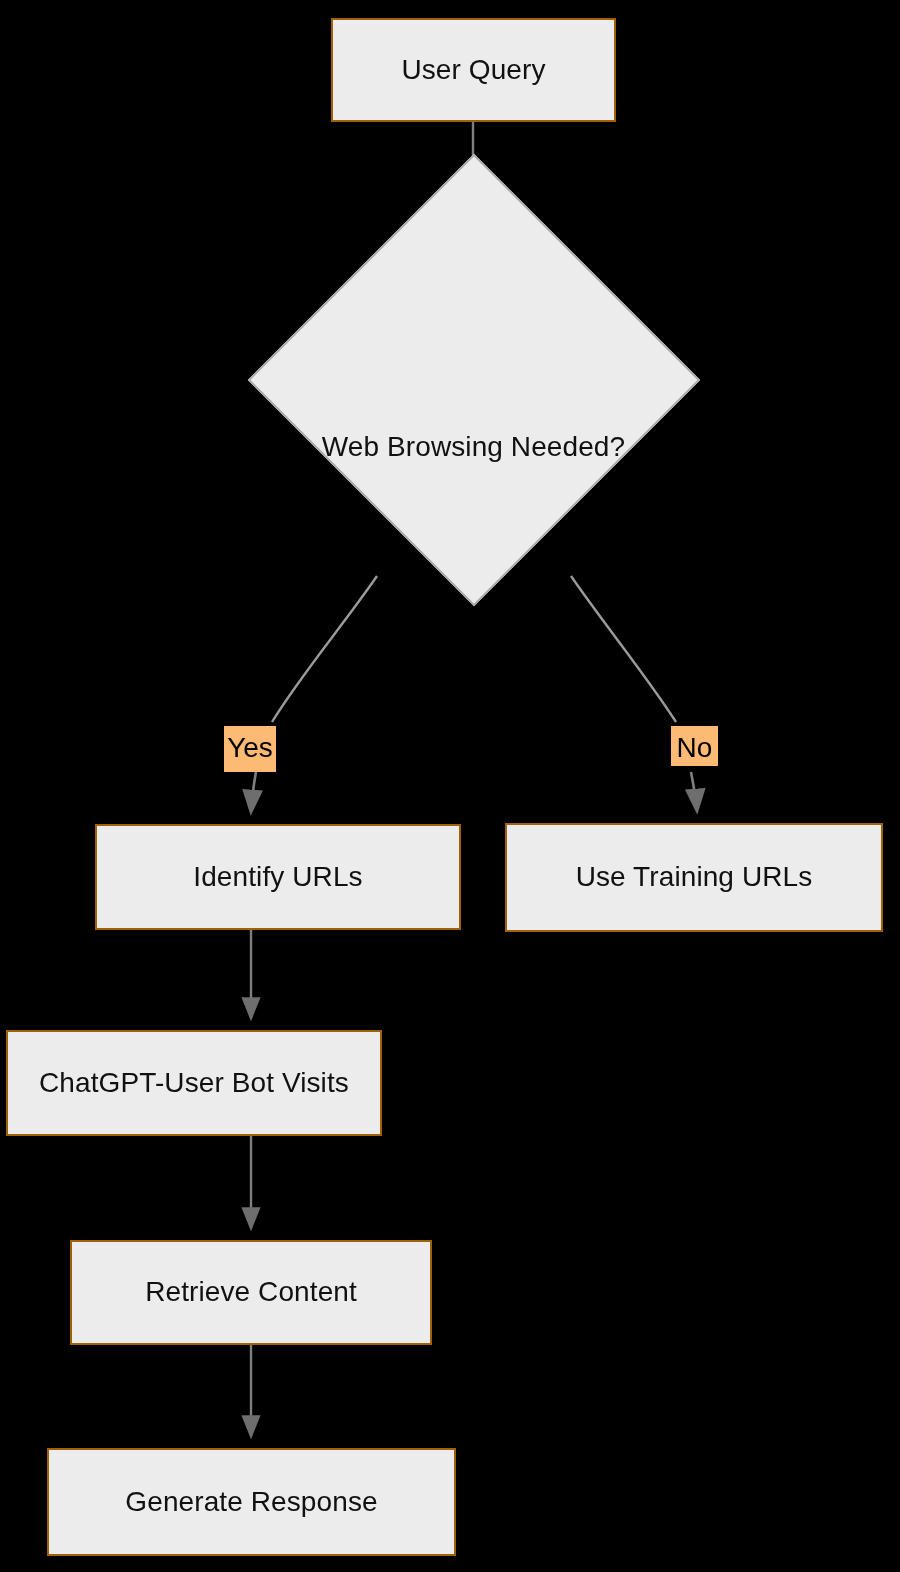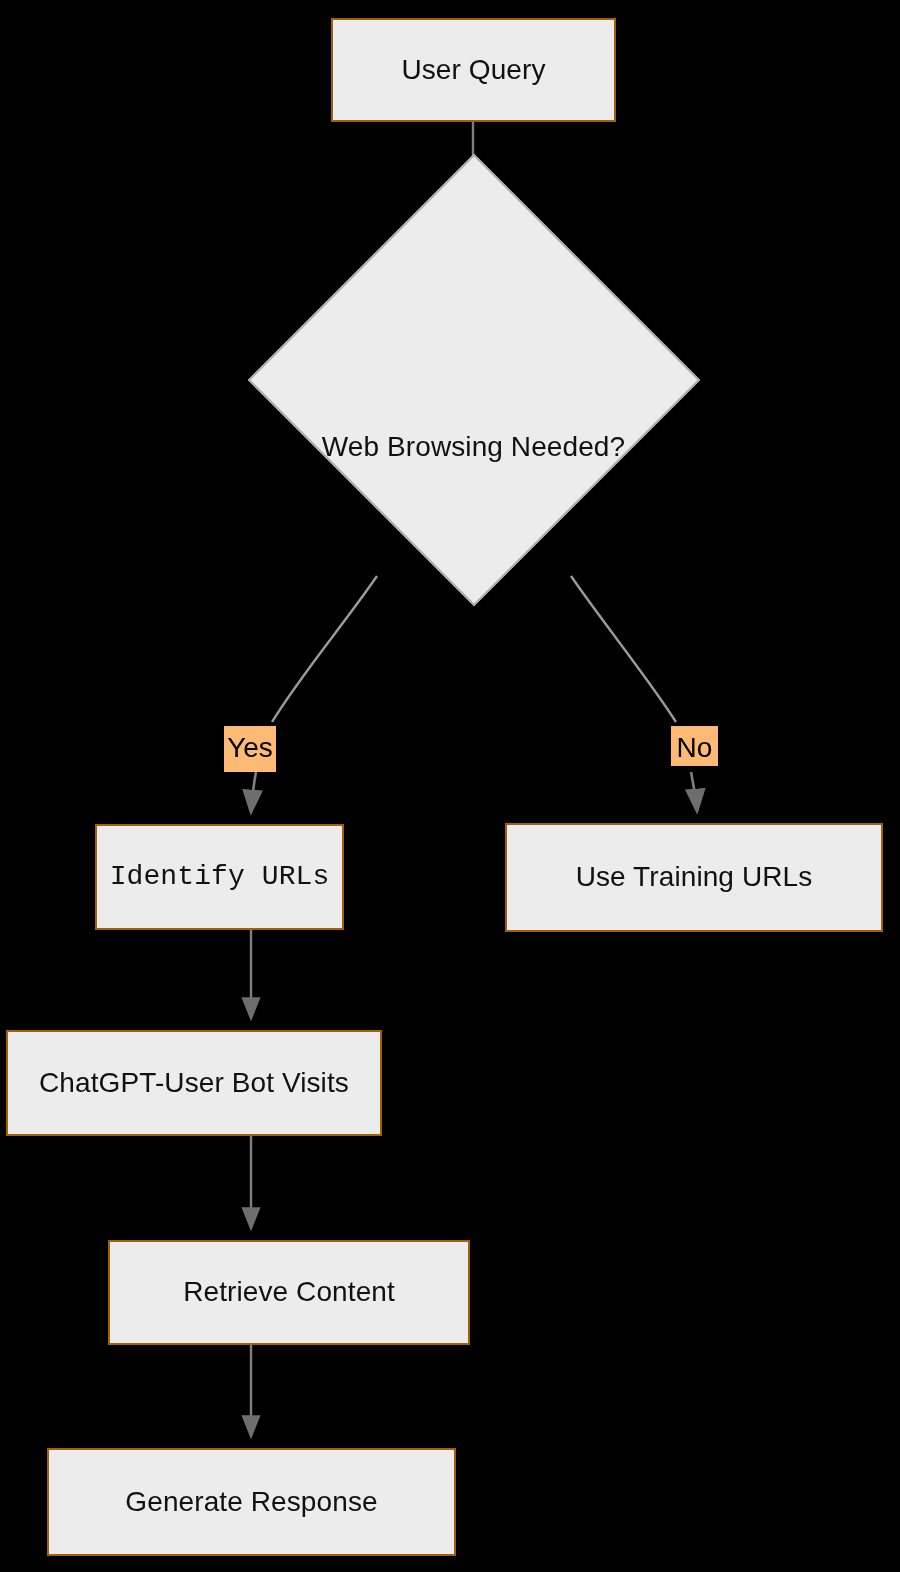--- a/index.html
+++ b/index.html
@@ -106,33 +106,33 @@
   </div>
 
   <div class="edge-label" style="left:224px; top:726px; width:52px; height:46px;">
     <span>Yes</span>
   </div>
 
   <div class="edge-label" style="left:671px; top:726px; width:47px; height:40px;">
     <span>No</span>
   </div>
 
-  <div class="node" style="left:95px; top:824px; width:249px; height:106px;font-family:Liberation Mono, monospace;">
+  <div class="node" style="left:95px; top:824px; width:366px; height:106px;">
     <span class="node-label">Identify URLs</span>
   </div>
 
   <div class="node" style="left:505px; top:823px; width:378px; height:109px;">
     <span class="node-label">Use Training URLs</span>
   </div>
 
   <div class="node" style="left:6px; top:1030px; width:376px; height:106px;">
     <span class="node-label">ChatGPT-User Bot Visits</span>
   </div>
 
-  <div class="node" style="left:70px; top:1240px; width:362px; height:105px;margin-left:38px;">
+  <div class="node" style="left:70px; top:1240px; width:362px; height:105px;">
     <span class="node-label">Retrieve Content</span>
   </div>
 
   <div class="node" style="left:47px; top:1448px; width:409px; height:108px;">
     <span class="node-label">Generate Response</span>
   </div>
 
 </div>
 
 </body></html>

